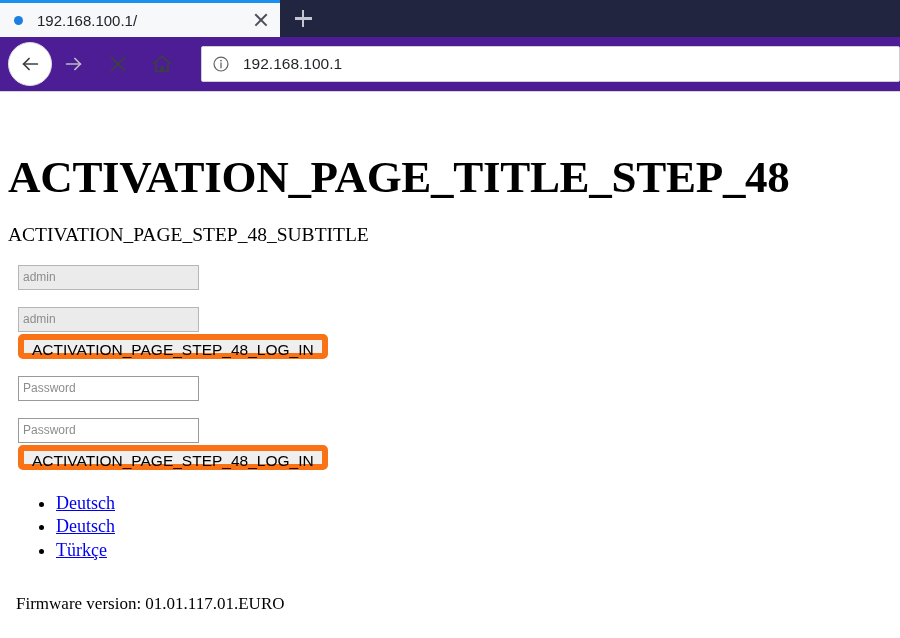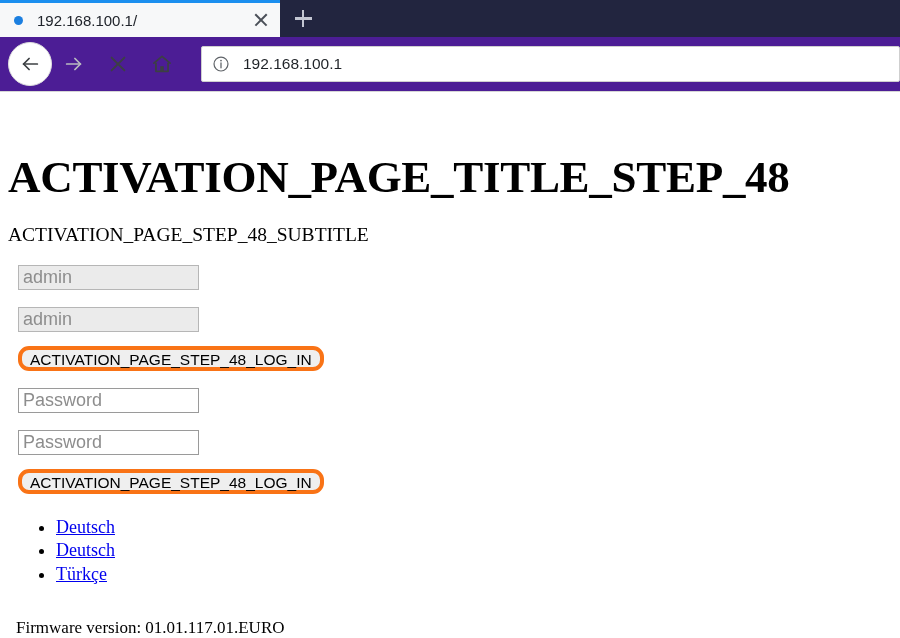--- a/index.html
+++ b/index.html
@@ -190,46 +190,46 @@
   }
 
   .form-field {
     display: block;
     width: 181px;
     height: 25px;
     box-sizing: border-box;
     margin: 17px 0 0 10px;
     padding: 2px 4px;
     font-family: "Liberation Sans", sans-serif;
-    font-size: 18px;
+    font-size: 12px;
     color: #000000;
     border: 1px solid #9a9a9a;
     border-radius: 0;
     background: #ffffff;
     outline: none;
   }
   .form-field.readonly-field {
     background: #ebebeb;
     border: 1px solid #b6b6b6;
   }
   .form-field::placeholder {
     color: #8d8d8d;
     opacity: 1;
   }
 
   .login-button {
     display: block;
-    margin: 14px 0 2px 10px;
+    margin: 2px 0 2px 10px;
     padding: 2px 8px;
     font-family: "Liberation Sans", sans-serif;
     font-size: 15.5px;
     color: #000000;
     background: #efefef;
-    border: 4px solid #f97316;
-    border-radius: 11px;
+    border: 6px solid #f97316;
+    border-radius: 5px;
     height: 25px;
     box-sizing: border-box;
     line-height: 1;
     cursor: default;
   }
 
   ul.lang-list {
     margin: 22px 0 0 0;
     padding-left: 48px;
     list-style: disc;

